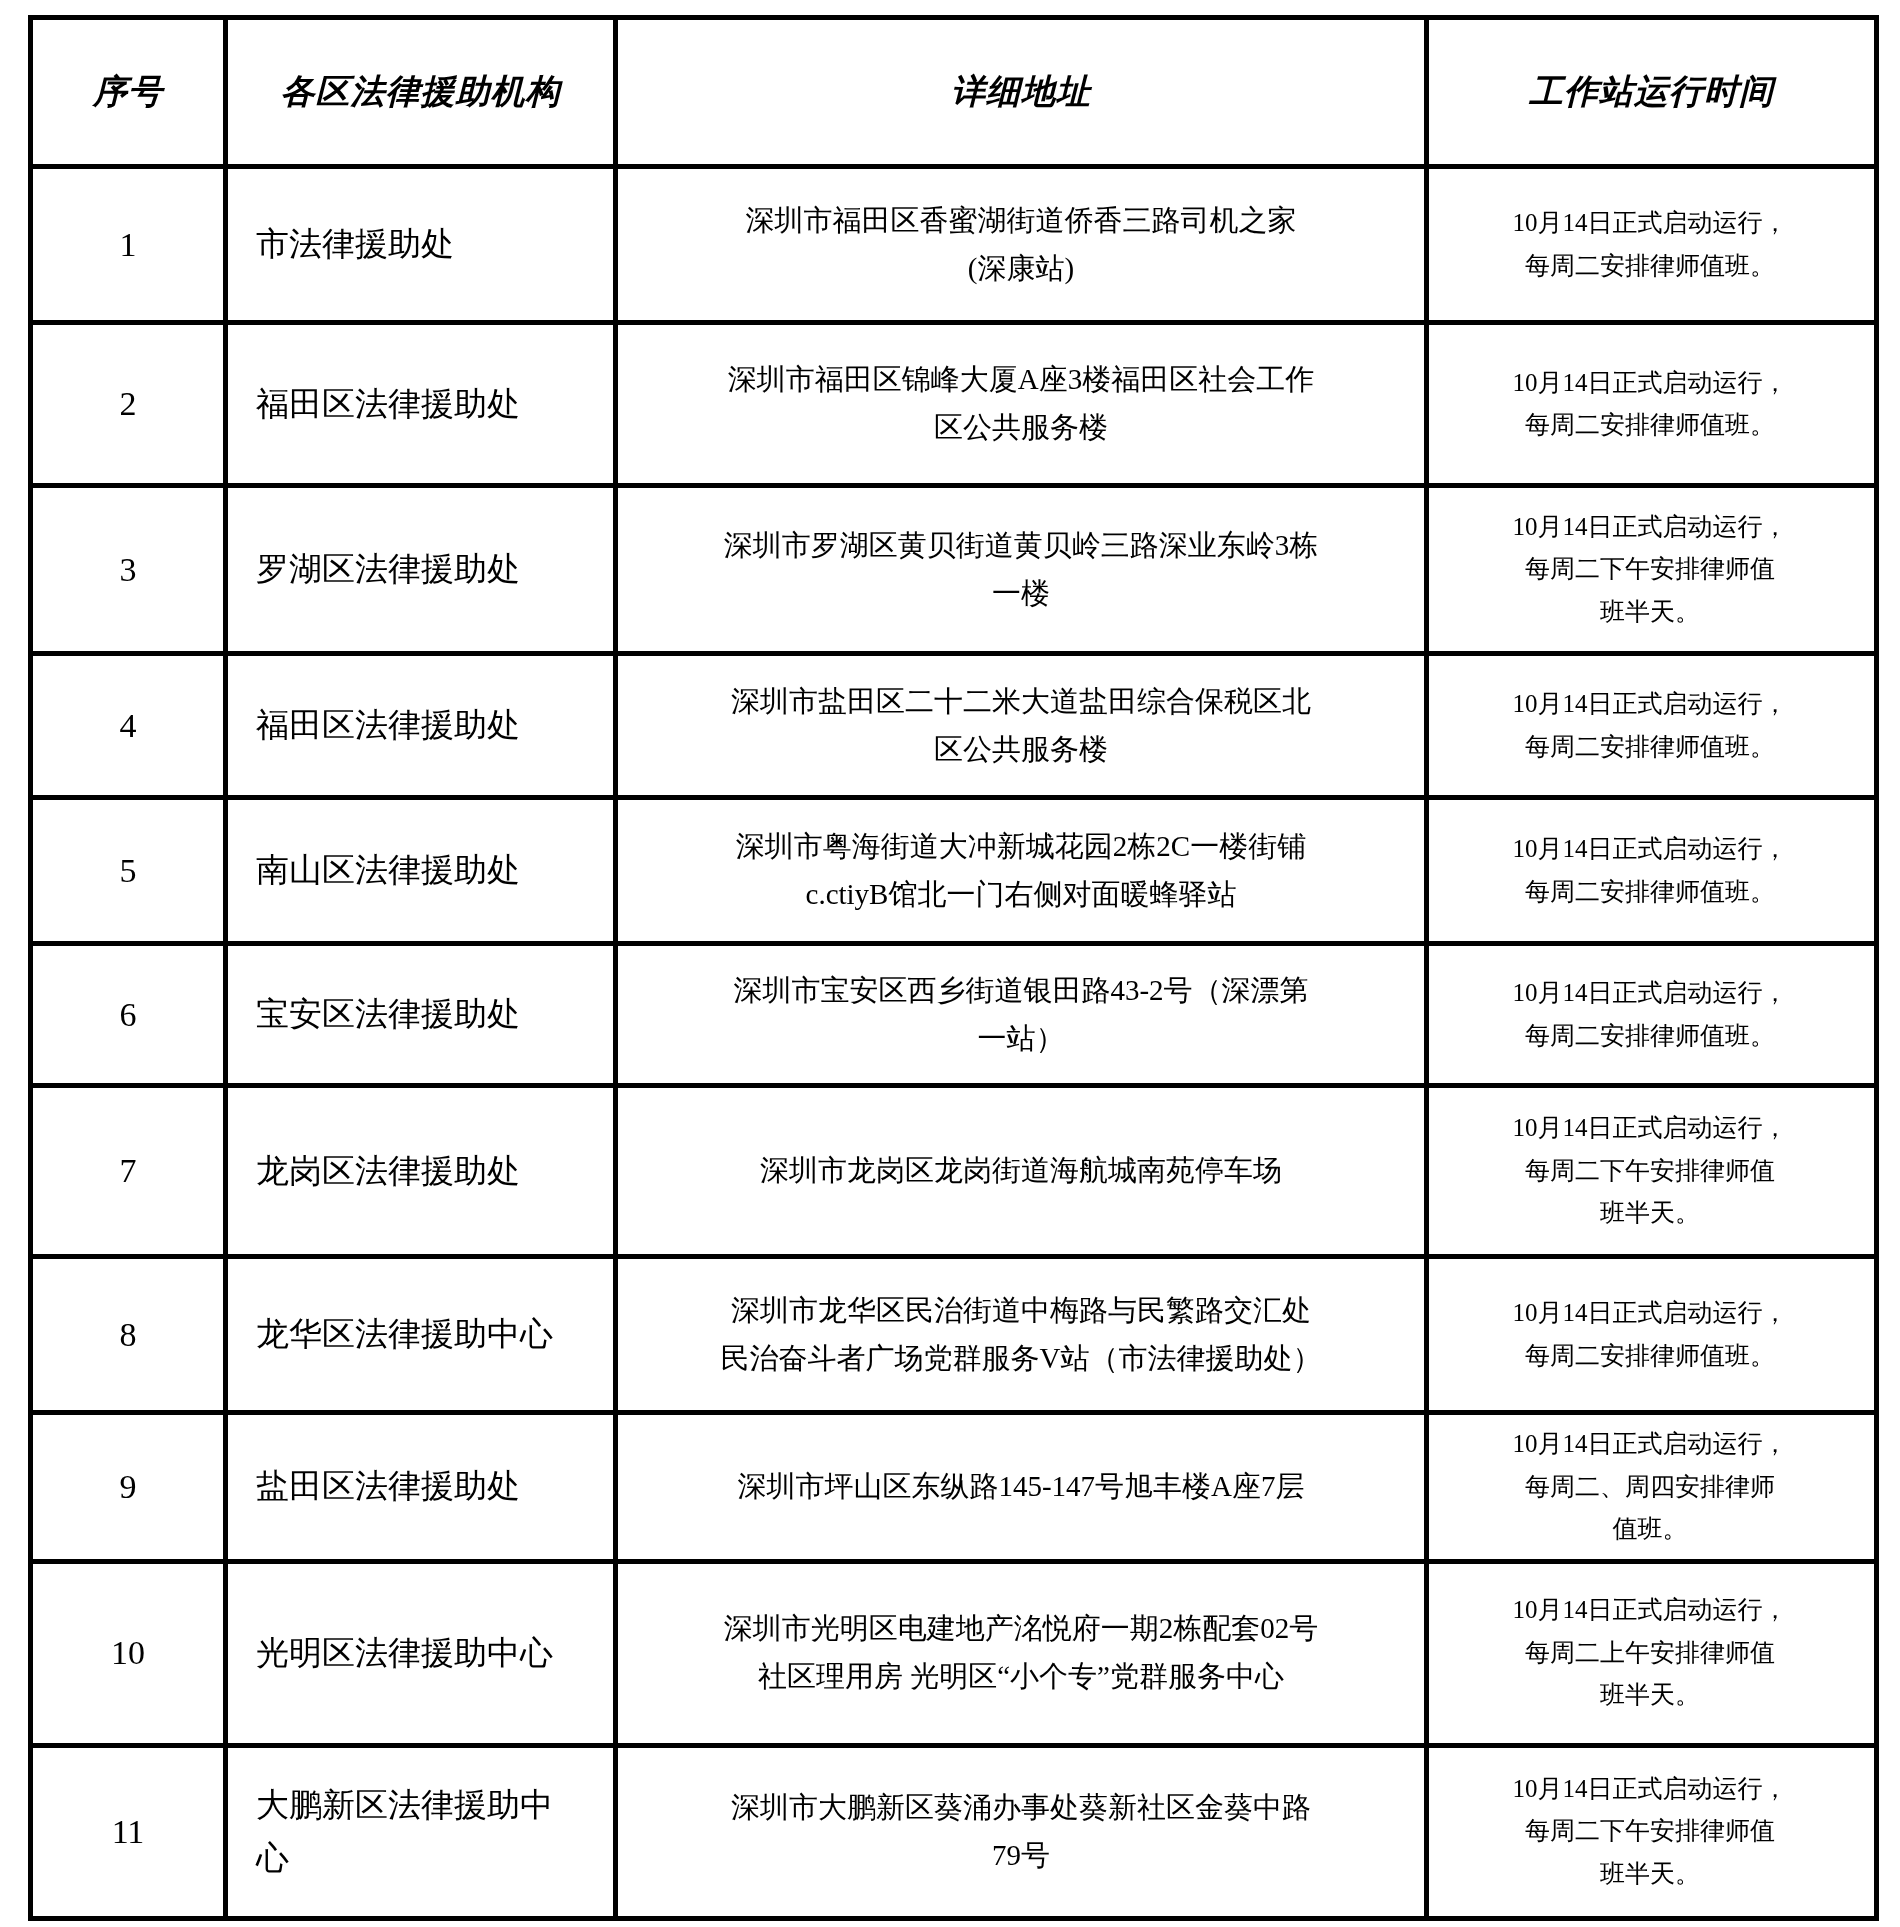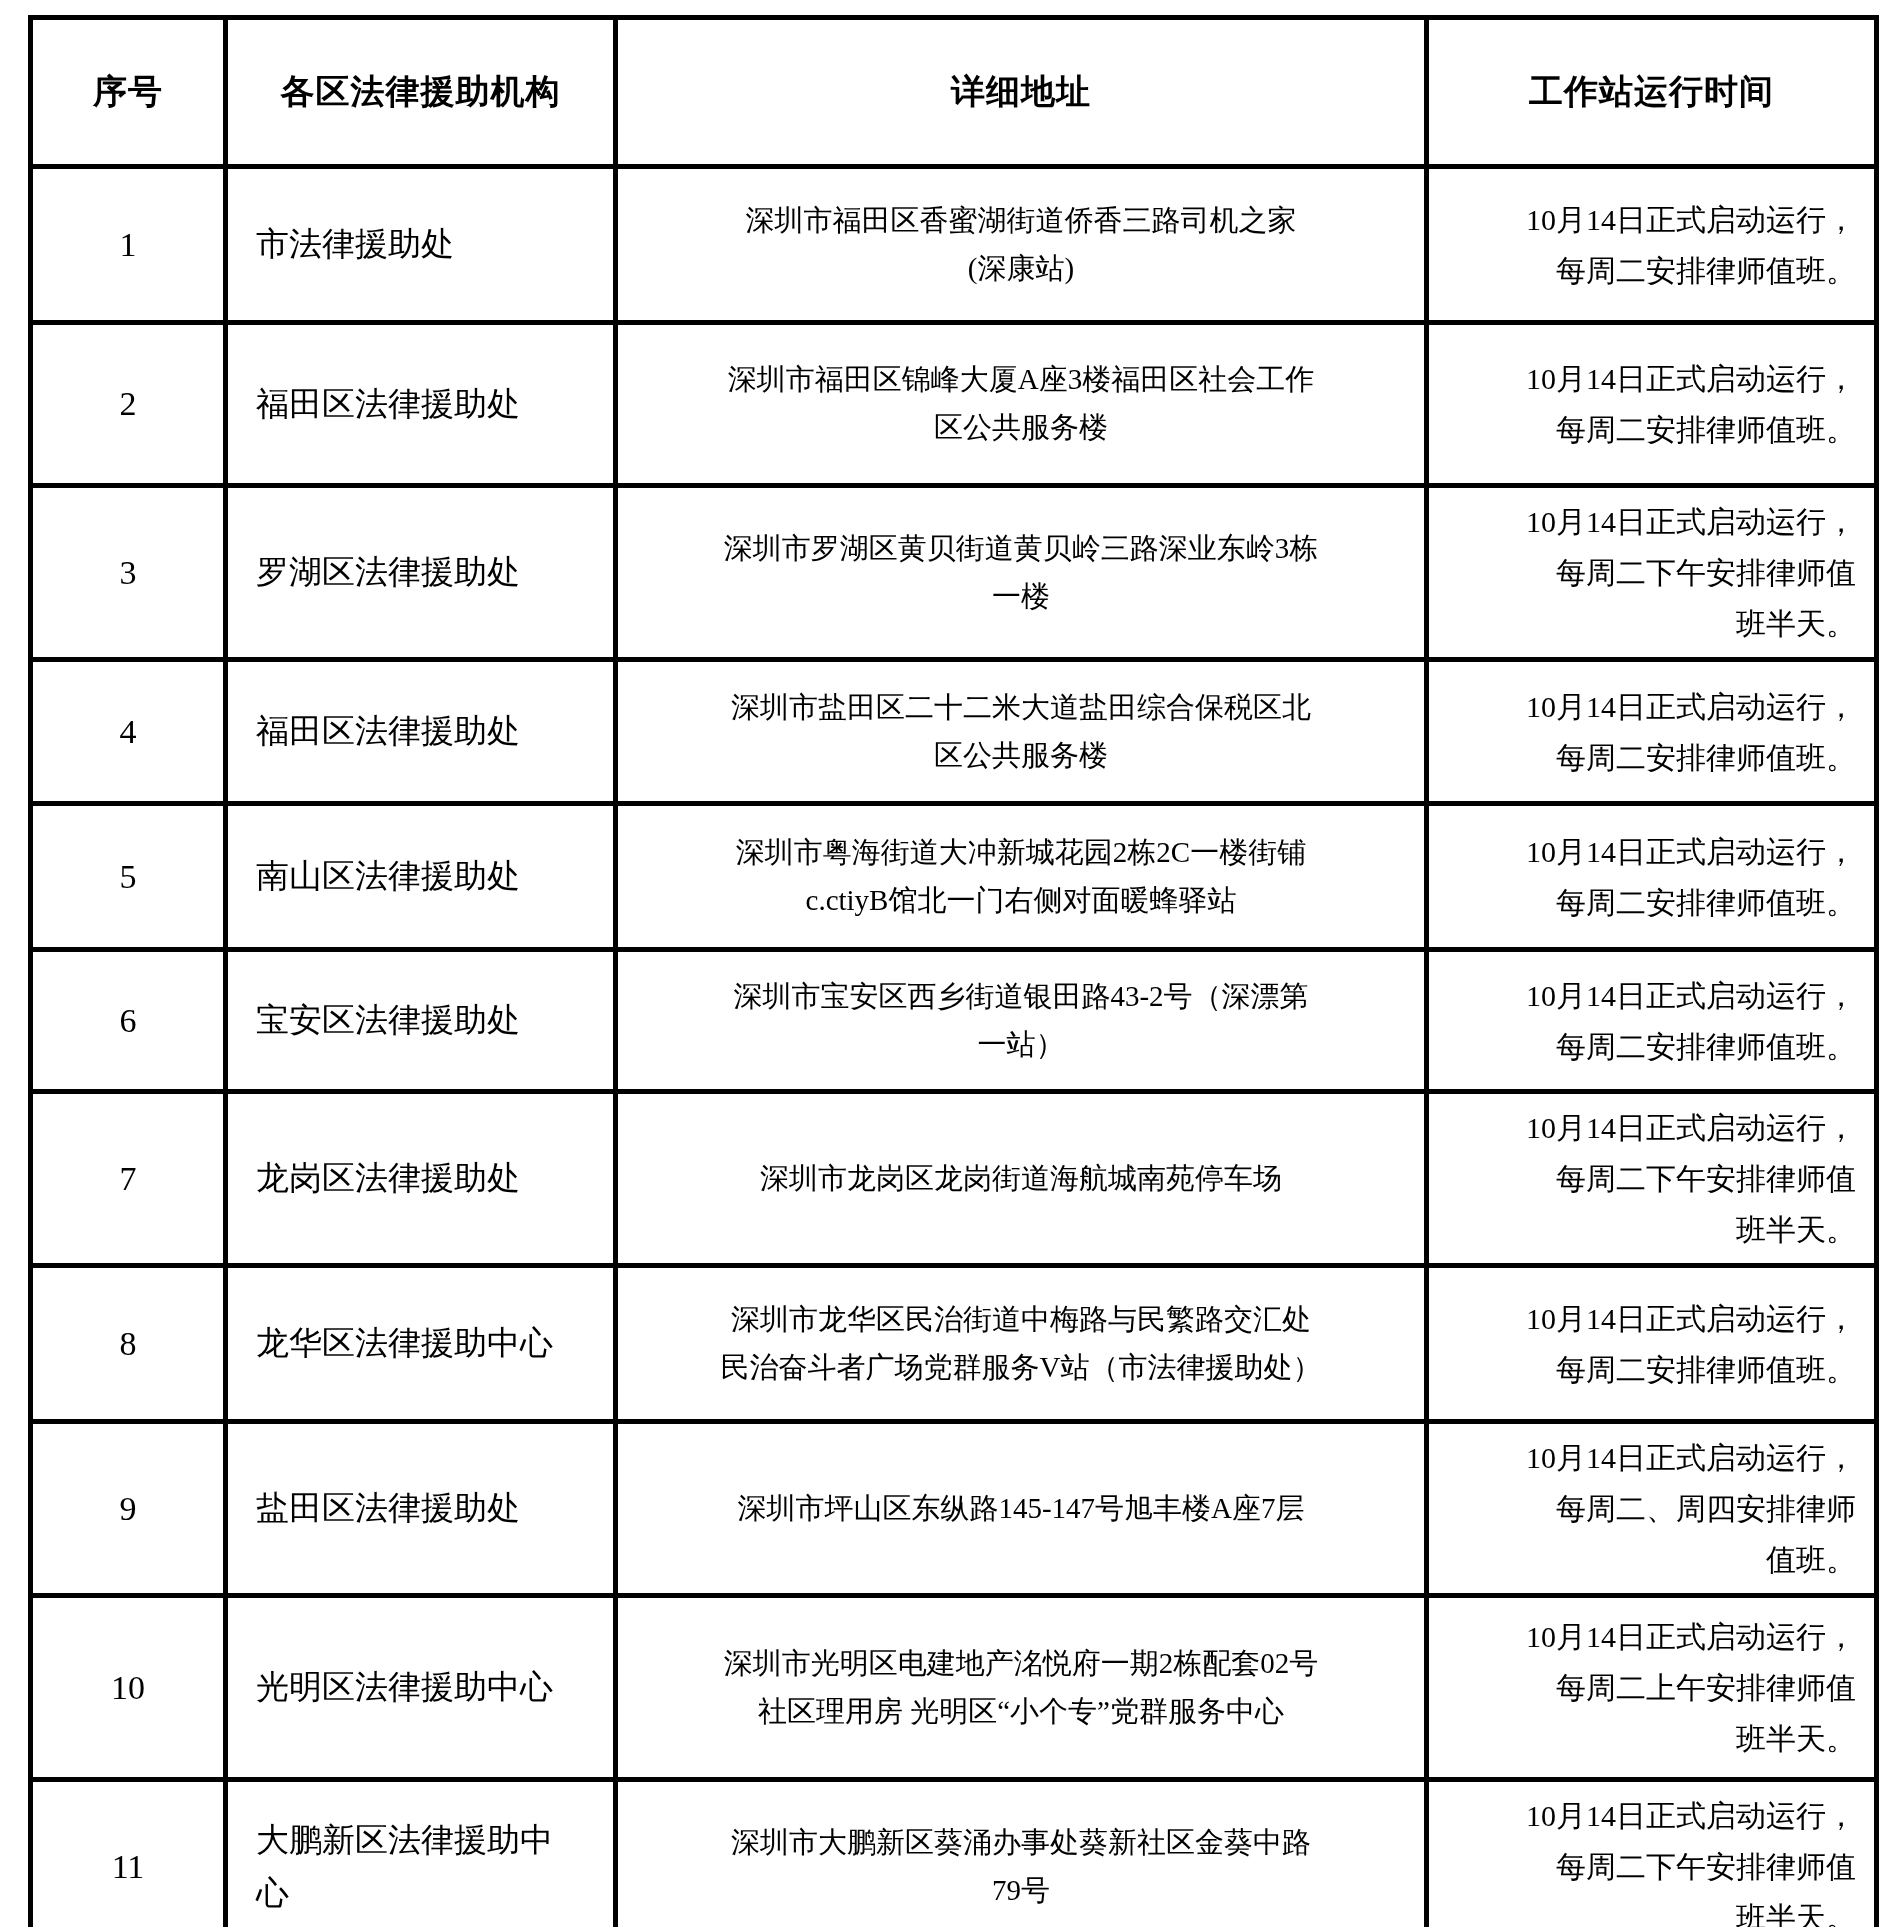--- a/index.html
+++ b/index.html
@@ -29,21 +29,21 @@
     border: 5px solid #000000;
     vertical-align: middle;
     white-space: pre-line;
     overflow: hidden;
   }
   col.c-no  { width: 195px; }
   col.c-org { width: 390px; }
   col.c-addr{ width: 811px; }
   col.c-time{ width: 450px; }
 
-  thead tr { height: 149px; }
+  thead tr { height: 149px; font-style: italic; }
   th {
     font-size: 34px;
     font-weight: bold;
     text-align: center;
     letter-spacing: 1px;
   }
   td.no {
     font-size: 34px;
     text-align: center;
   }
@@ -53,22 +53,22 @@
     line-height: 1.6;
     padding: 0 28px;
   }
   td.addr {
     font-size: 29px;
     text-align: center;
     line-height: 1.65;
     padding: 0 46px;
   }
   td.time {
-    font-size: 30px;
-    text-align: right;
+    font-size: 25px;
+    text-align: center;
     line-height: 1.7;
     padding: 8px 18px 8px 15px;
   }
   
   tbody tr:nth-child(1)  { height: 156px; }
   tbody tr:nth-child(2)  { height: 163px; }
   tbody tr:nth-child(3)  { height: 168px; }
   tbody tr:nth-child(4)  { height: 144px; }
   tbody tr:nth-child(5)  { height: 146px; }
   tbody tr:nth-child(6)  { height: 142px; }

